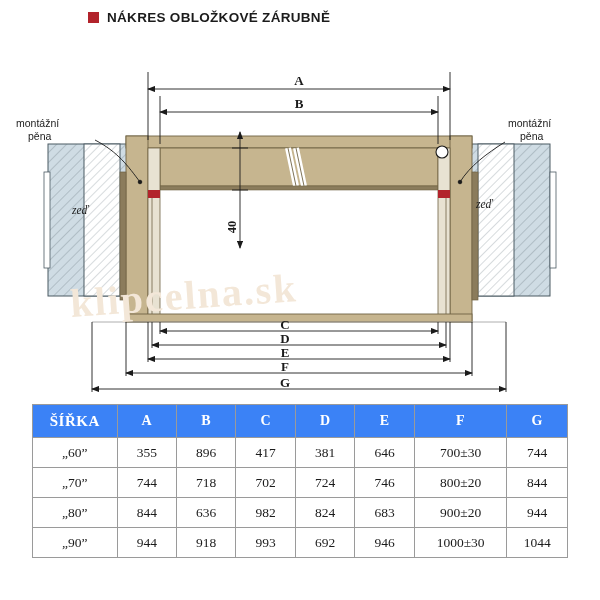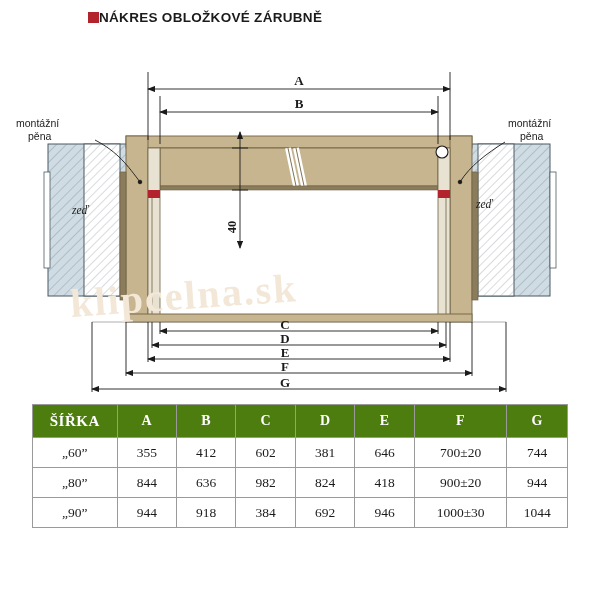--- a/index.html
+++ b/index.html
@@ -6,21 +6,21 @@
   body{
     width:600px;height:600px;
     background:#ffffff;
     font-family:"Liberation Sans", sans-serif;
     position:relative;
     overflow:hidden;
   }
   
   #title-row{
     position:absolute;left:88px;top:10px;
-    display:flex;align-items:center;
+    display:flex;align-items:center;gap:8px;
   }
   #title-marker{
     width:11px;height:11px;background:#b2232b;display:block;
   }
   #title-text{
     font-size:13.5px;font-weight:bold;color:#1b1b1b;letter-spacing:.3px;
   }
 
   
   #diagram{
@@ -48,21 +48,21 @@
   }
   th,td{
     border:1px solid #9a9a9a;
     text-align:center;
     font-size:13.5px;
     color:#1b1b1b;
     height:29px;
     padding:0 2px;
   }
   thead th{
-    background:#4d7c0f;
+    background:#3b82f6;
     color:#ffffff;
     font-weight:bold;
     font-size:14px;
     letter-spacing:.5px;
     height:32px;
   }
   thead th:first-child{font-size:15px;}
   tbody td:first-child{font-weight:normal;margin-left:12px;}
   .col-w{width:86px;}
   .col-s{width:62px;}
@@ -224,42 +224,52 @@
         <th class="col-s">D</th>
         <th class="col-s">E</th>
         <th class="col-f">F</th>
         <th class="col-s">G</th>
       </tr>
     </thead>
     <tbody>
       <tr>
         <td>„60”</td>
         <td>355</td>
-        <td>412</td>
-        <td>602</td>
+        <td>896</td>
+        <td>417</td>
         <td>381</td>
         <td>646</td>
-        <td>700±20</td>
+        <td>700±30</td>
         <td>744</td>
+      </tr>
+      <tr>
+        <td>„70”</td>
+        <td>744</td>
+        <td>718</td>
+        <td>702</td>
+        <td>724</td>
+        <td>746</td>
+        <td>800±20</td>
+        <td>844</td>
       </tr>
       <tr>
         <td>„80”</td>
         <td>844</td>
         <td>636</td>
         <td>982</td>
         <td>824</td>
-        <td>418</td>
+        <td>683</td>
         <td>900±20</td>
         <td>944</td>
       </tr>
       <tr>
         <td>„90”</td>
         <td>944</td>
         <td>918</td>
-        <td>384</td>
+        <td>993</td>
         <td>692</td>
         <td>946</td>
         <td>1000±30</td>
         <td>1044</td>
       </tr>
     </tbody>
   </table>
 </div>
 
 </body></html>

